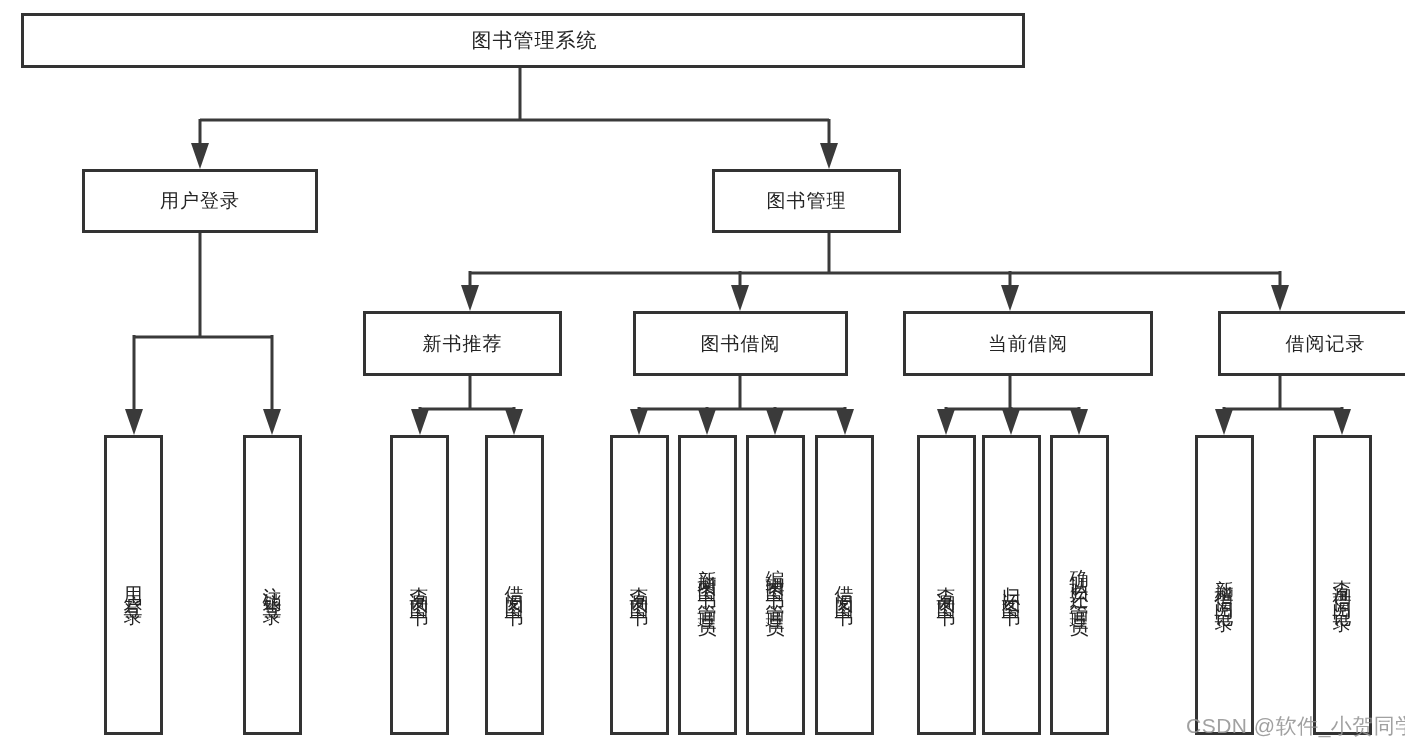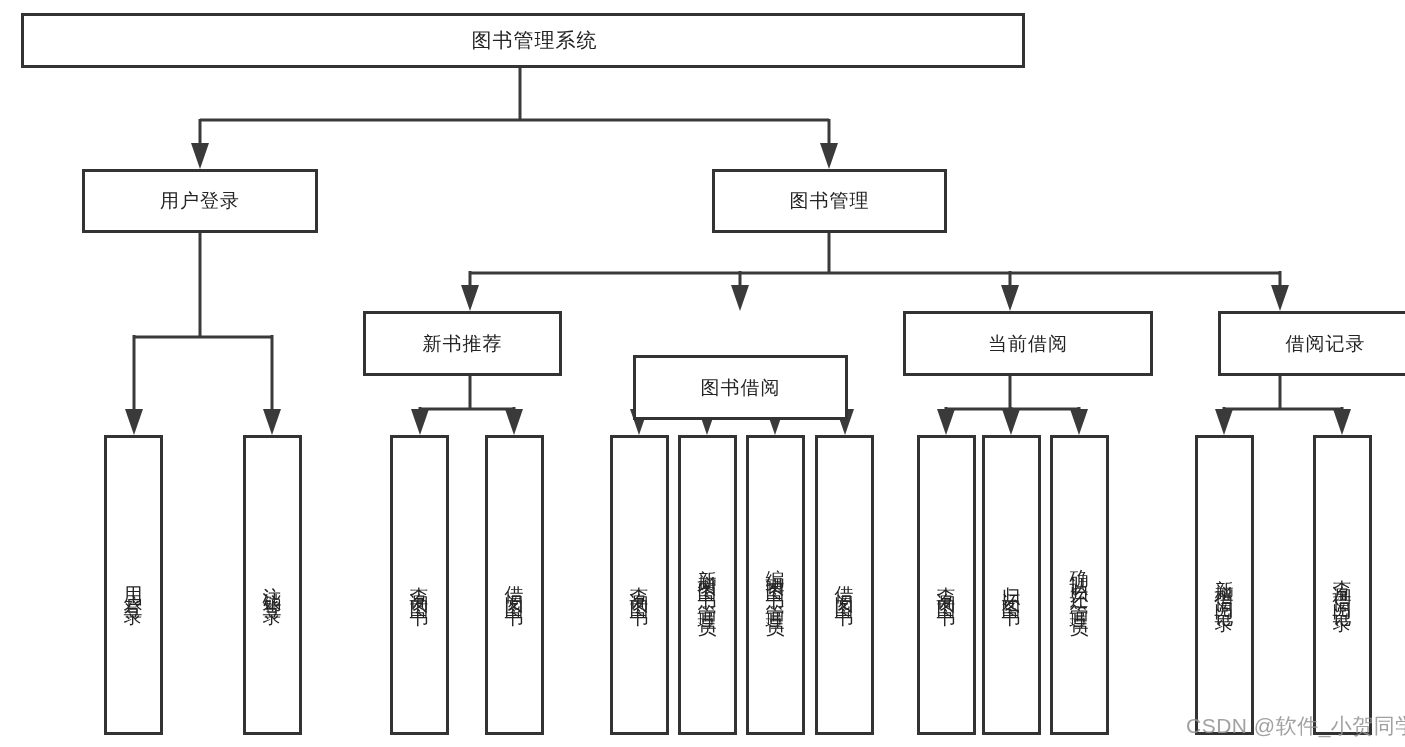--- a/index.html
+++ b/index.html
@@ -100,24 +100,24 @@
       <polygon points="1002,409 1020,409 1011,435"></polygon>
       <polygon points="1070,409 1088,409 1079,435"></polygon>
       <polygon points="1215,409 1233,409 1224,435"></polygon>
       <polygon points="1333,409 1351,409 1342,435"></polygon>
     </g>
   </svg>
 
   <div class="node root-node">图书管理系统</div>
 
   <div class="node lvl2" style="left:82px;  width:236px;">用户登录</div>
-  <div class="node lvl2" style="left:712px; width:235px;">图书管理</div>
+  <div class="node lvl2" style="left:712px; width:189px;">图书管理</div>
 
   <div class="node lvl3" style="left:363px;  width:199px;">新书推荐</div>
-  <div class="node lvl3" style="left:633px;  width:215px;margin-top:44px;">图书借阅</div>
+  <div class="node lvl3" style="left:633px;  width:215px;">图书借阅</div>
   <div class="node lvl3" style="left:903px;  width:250px;">当前借阅</div>
   <div class="node lvl3" style="left:1218px; width:215px;">借阅记录</div>
 
   <div class="leaf" style="left:104px;">
       <span>用户登录</span>
     </div>
   <div class="leaf" style="left:243px;">
       <span>注销登录</span>
     </div>
   <div class="leaf" style="left:390px;">

